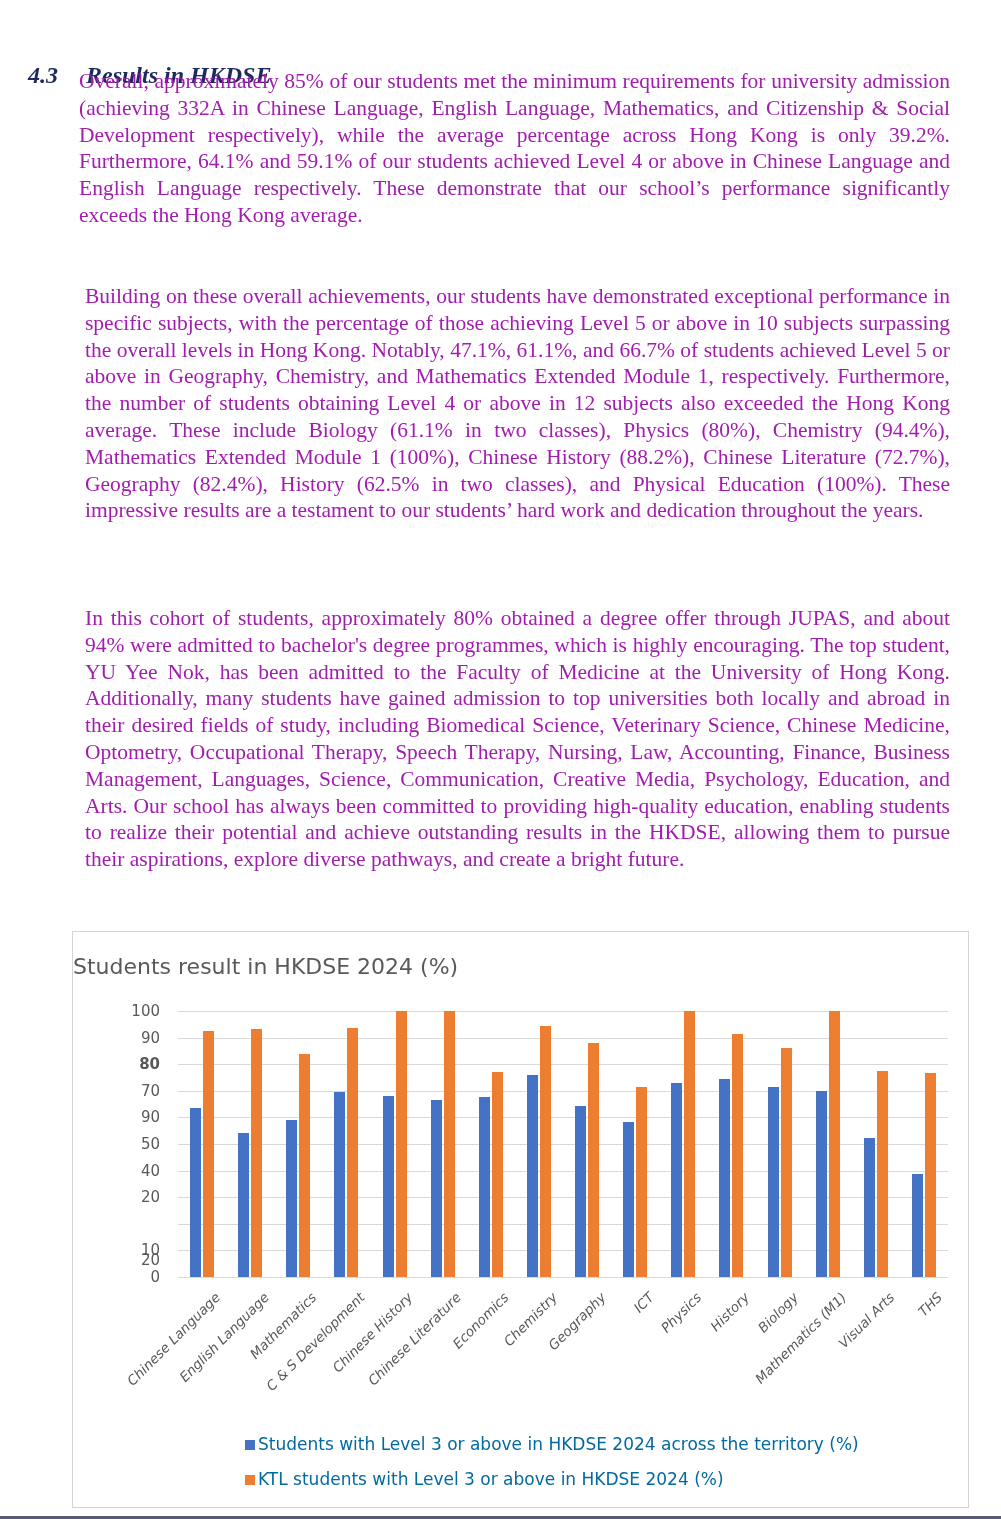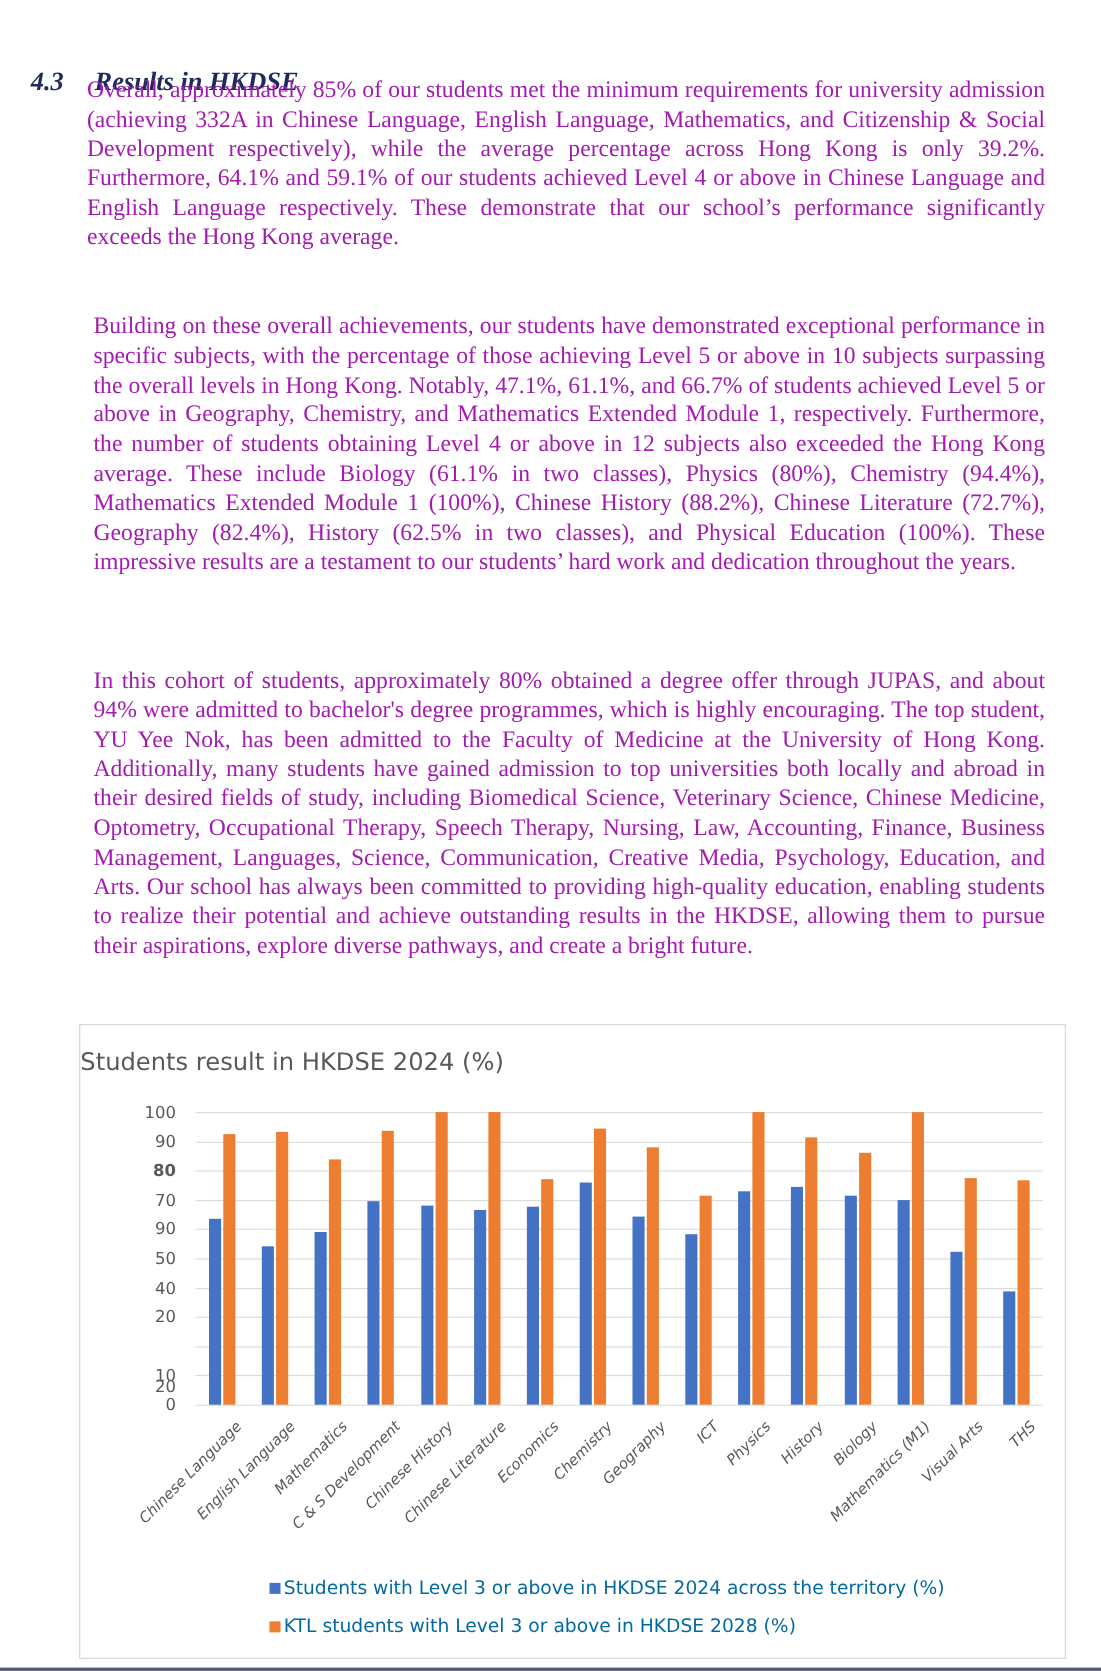--- a/index.html
+++ b/index.html
@@ -109,17 +109,17 @@
       <div class="xlabel" style="right: 226.562px; top: 357px;">History</div>
       <div class="xlabel" style="right: 178.438px; top: 357px;">Biology</div>
       <div class="xlabel" style="right: 130.312px; top: 357px;">Mathematics (M1)</div>
       <div class="xlabel" style="right: 82.1875px; top: 357px;">Visual Arts</div>
       <div class="xlabel" style="right: 34.0625px; top: 357px;">THS</div>
     </div>
   <div class="legend" style="top:502px;">
     <span class="sw" style="background:#4472c4"></span><span>Students with Level 3 or above in HKDSE 2024 across the territory (%)</span>
   </div>
   <div class="legend" style="top:537px;">
-    <span class="sw" style="background:#ed7d31"></span><span>KTL students with Level 3 or above in HKDSE 2028 (%)</span>
+    <span class="sw" style="background:#ed7d31"></span><span>KTL students with Level 3 or above in HKDSE 2024 (%)</span>
   </div>
 </div>
 
 <div class="bottom-bar"></div>
 
 </body></html>

